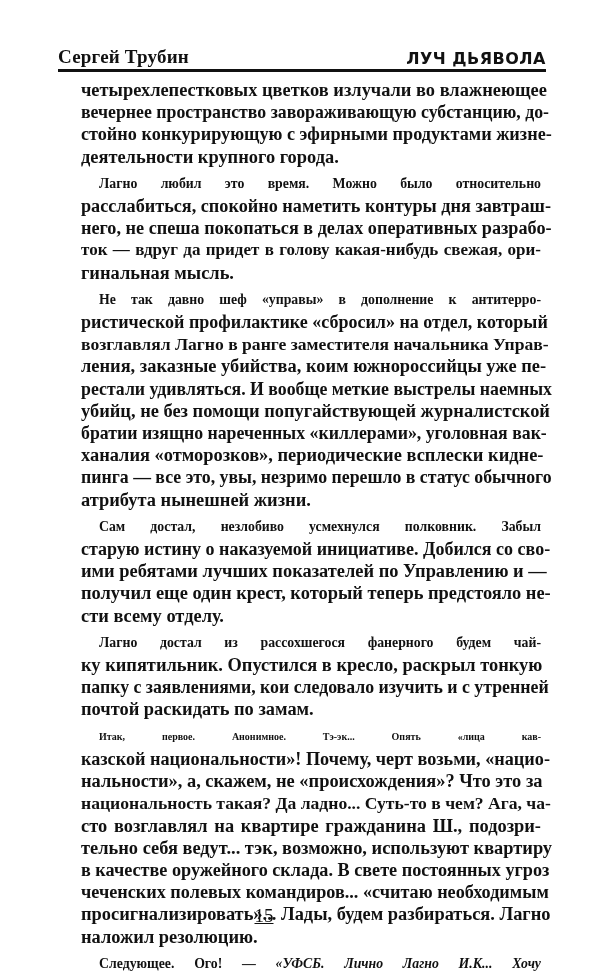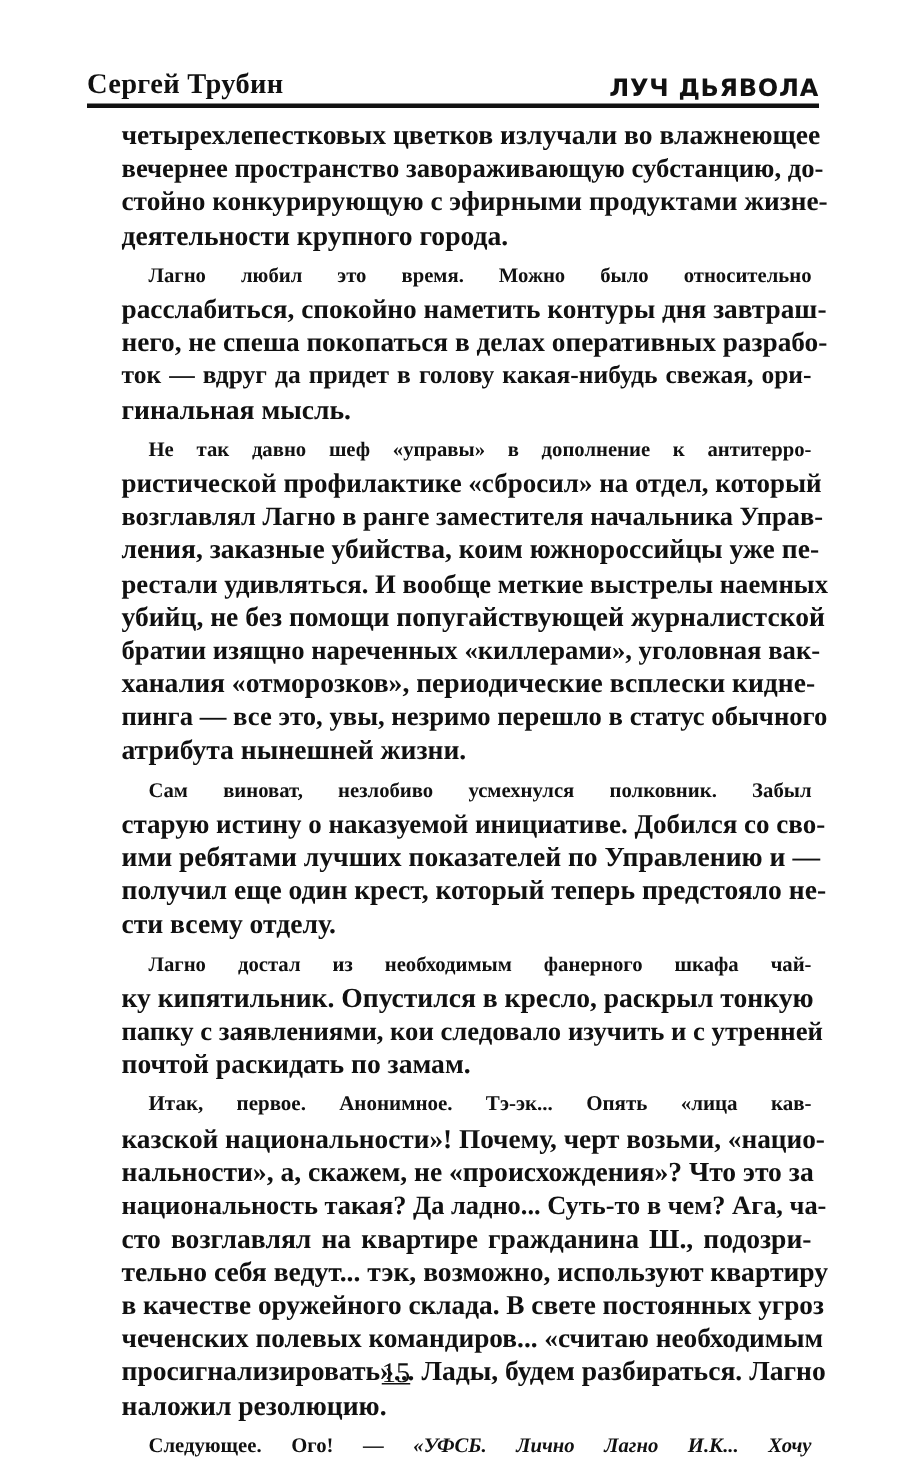--- a/index.html
+++ b/index.html
@@ -45,34 +45,34 @@
         <span class="line" style="font-size: 17.6px;">возглавлял Лагно в ранге заместителя начальника Управ-</span>
         <span class="line">ления, заказные убийства, коим южнороссийцы уже пе-</span>
         <span class="line" style="font-size: 17.8px;">рестали удивляться. И вообще меткие выстрелы наемных</span>
         <span class="line">убийц, не без помощи попугайствующей журналистской</span>
         <span class="line" style="font-size: 17.8px;">братии изящно нареченных «киллерами», уголовная вак-</span>
         <span class="line">ханалия «отморозков», периодические всплески кидне-</span>
         <span class="line" style="font-size: 17.8px;">пинга — все это, увы, незримо перешло в статус обычного</span>
         <span class="line last">атрибута нынешней жизни.</span>
       </div>
       <div class="para">
-        <span class="line indent" style="font-size: 13.8px;">Сам виноват, незлобиво усмехнулся полковник. Забыл</span>
+        <span class="line indent" style="font-size: 13.8px;">Сам достал, незлобиво усмехнулся полковник. Забыл</span>
         <span class="line" style="font-size: 18px;">старую истину о наказуемой инициативе. Добился со сво-</span>
         <span class="line">ими ребятами лучших показателей по Управлению и —</span>
         <span class="line">получил еще один крест, который теперь предстояло не-</span>
         <span class="line last">сти всему отделу.</span>
       </div>
       <div class="para">
-        <span class="line indent" style="font-size: 13.8px;">Лагно достал из необходимым фанерного шкафа чай-</span>
+        <span class="line indent" style="font-size: 13.8px;">Лагно достал из рассохшегося фанерного будем чай-</span>
         <span class="line">ку кипятильник. Опустился в кресло, раскрыл тонкую</span>
         <span class="line" style="font-size: 17.8px;">папку с заявлениями, кои следовало изучить и с утренней</span>
         <span class="line last">почтой раскидать по замам.</span>
       </div>
       <div class="para">
-        <span class="line indent" style="font-size: 14px;">Итак, первое. Анонимное. Тэ-эк... Опять «лица кав-</span>
+        <span class="line indent" style="font-size: 10px;">Итак, первое. Анонимное. Тэ-эк... Опять «лица кав-</span>
         <span class="line" style="font-size: 18.2px;">казской национальности»! Почему, черт возьми, «нацио-</span>
         <span class="line">нальности», а, скажем, не «происхождения»? Что это за</span>
         <span class="line" style="font-size: 17.6px;">национальность такая? Да ладно... Суть-то в чем? Ага, ча-</span>
         <span class="line">сто возглавлял на квартире гражданина Ш., подозри-</span>
         <span class="line">тельно себя ведут... тэк, возможно, используют квартиру</span>
         <span class="line" style="font-size: 18.2px;">в качестве оружейного склада. В свете постоянных угроз</span>
         <span class="line" style="font-size: 18.2px;">чеченских полевых командиров... «считаю необходимым</span>
         <span class="line">просигнализировать»... Лады, будем разбираться. Лагно</span>
         <span class="line last">наложил резолюцию.</span>
       </div>

